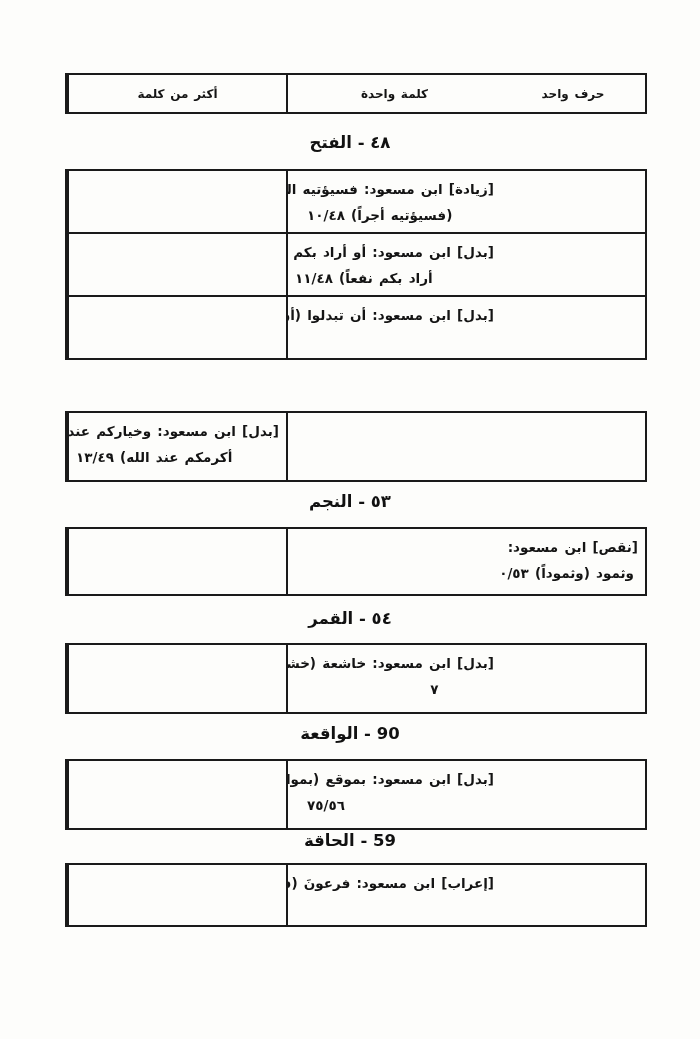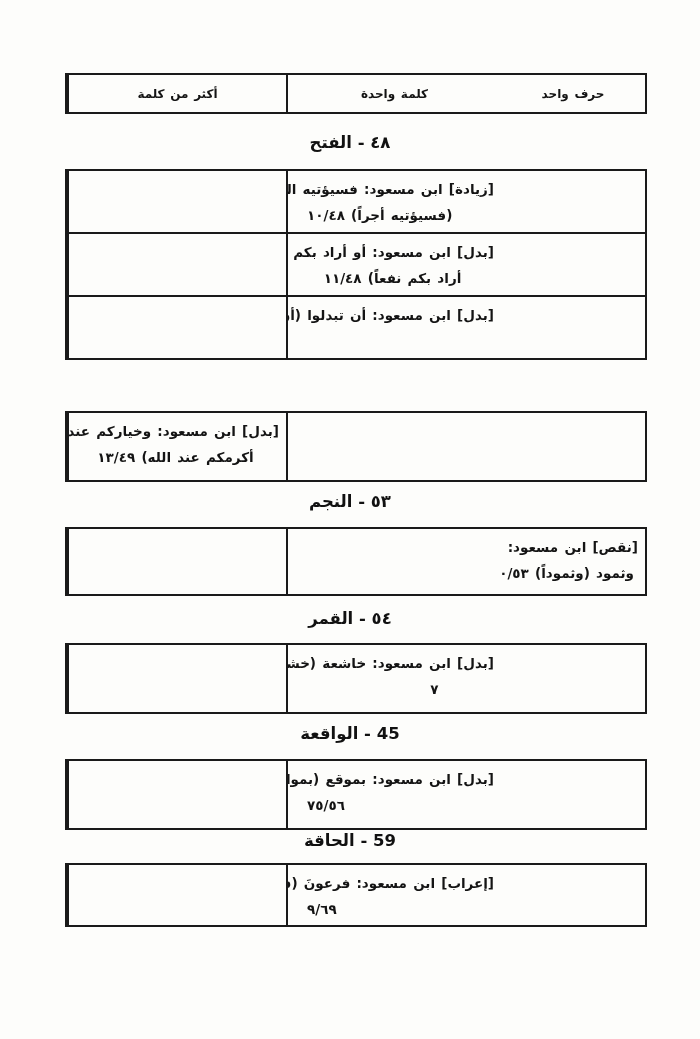--- a/index.html
+++ b/index.html
@@ -38,21 +38,21 @@
   .c-letter{width:144px;flex:none;}
   .c-word{flex:1;}
   .c-multi{width:219px;flex:none;}
   .hdr .cell{
     display:flex;align-items:center;justify-content:center;
     padding:0;font-size:12px;font-weight:700;
   }
   .ln{white-space:nowrap;}
   .l1{text-align:right;}
   .l2{text-align:left;padding-left:12px;}
-  .l2r{text-align:center;padding-left:0;padding-right:4px;}
+  .l2r{text-align:left;padding-left:0;padding-right:4px;}
   .l2mid{text-align:center;padding-left:40%;}
   .section-title{
     position:absolute;left:0;width:700px;
     text-align:center;
     font-size:16.5px;font-weight:700;
     color:#111;
   }
   .page-number{
     position:absolute;left:0;width:700px;top:956px;
     text-align:center;font-size:15px;font-weight:700;
@@ -127,38 +127,37 @@
     <div class="row">
       <div class="cell c-letter"></div>
       <div class="cell c-word">
         <div class="ln l1">[بدل] ابن مسعود: خاشعة (خشعاً) ٥٤/</div>
         <div class="ln l2 l2mid">٧</div>
       </div>
       <div class="cell c-multi"></div>
     </div>
   </div>
 
-  <div class="section-title" style="top:724px;">45 - الواقعة</div>
+  <div class="section-title" style="top:724px;">90 - الواقعة</div>
   <div class="tbl" style="top:759px;height:71px;">
     <div class="row">
       <div class="cell c-letter"></div>
       <div class="cell c-word">
         <div class="ln l1">[بدل] ابن مسعود: بموقع (بمواقع)</div>
         <div class="ln l2">٧٥/٥٦</div>
       </div>
       <div class="cell c-multi"></div>
     </div>
   </div>
 
   <div class="section-title" style="top:831px;">59 - الحاقة</div>
   <div class="tbl" style="top:863px;height:64px;">
     <div class="row">
       <div class="cell c-letter"></div>
       <div class="cell c-word">
         <div class="ln l1">[إعراب] ابن مسعود: فرعونَ (فرعونُ)</div>
-        <div class="ln l2">٩/٦٩</div>
       </div>
       <div class="cell c-multi"></div>
     </div>
   </div>
 
 
 </div>
 
 </body></html>

